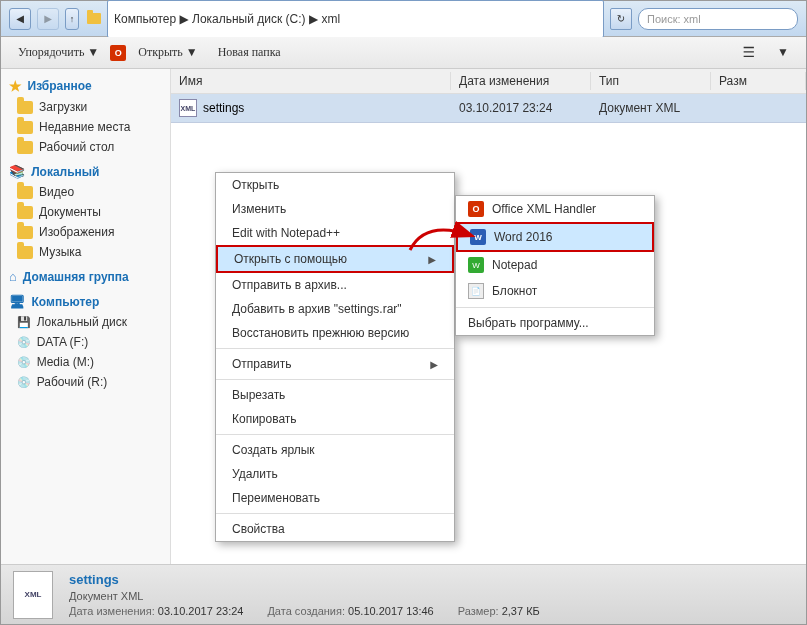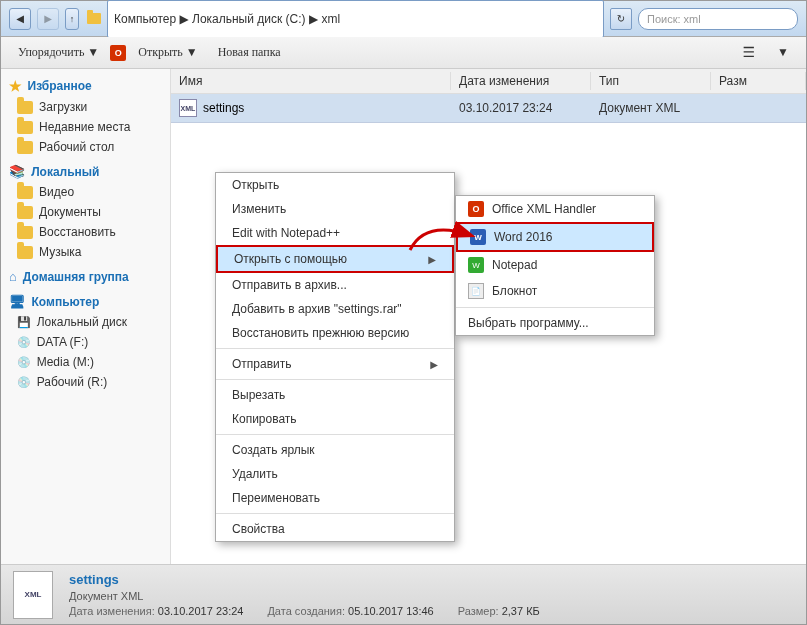--- a/index.html
+++ b/index.html
@@ -499,21 +499,21 @@
         <div class="sidebar-item">
           <div class="folder-icon"></div>
           <span>Видео</span>
         </div>
         <div class="sidebar-item">
           <div class="folder-icon"></div>
           <span>Документы</span>
         </div>
         <div class="sidebar-item">
           <div class="folder-icon"></div>
-          <span>Восстановить</span>
+          <span>Изображения</span>
         </div>
         <div class="sidebar-item">
           <div class="folder-icon"></div>
           <span>Музыка</span>
         </div>
       </div>
 
       <div class="sidebar-section">
         <div class="sidebar-header">
           <span style="font-size:13px;color:#4488cc;">⌂</span>

